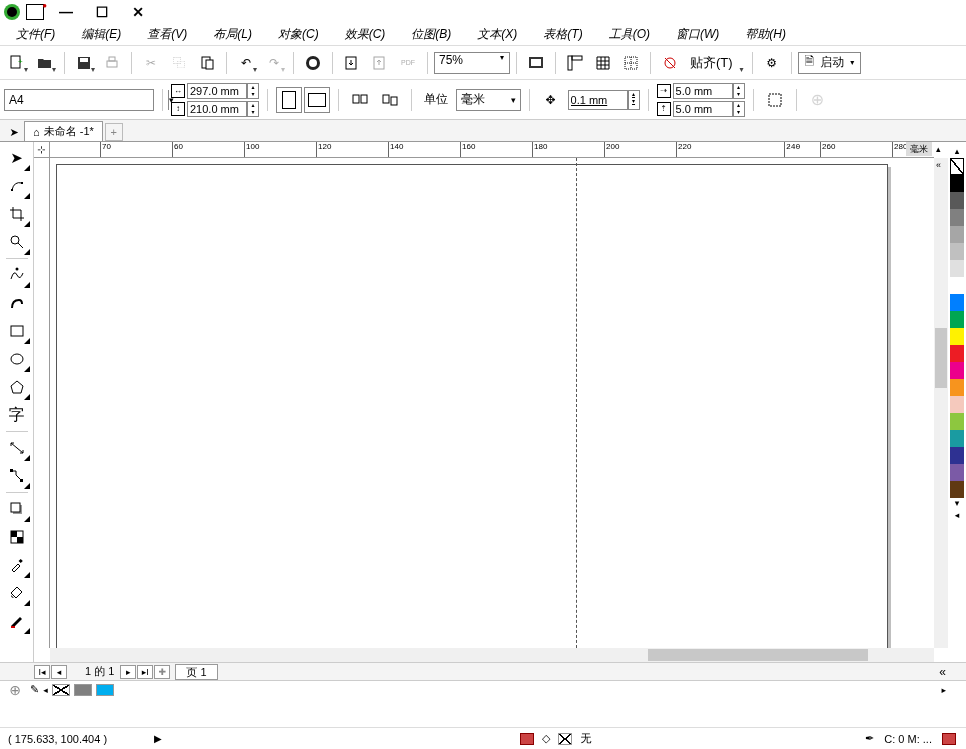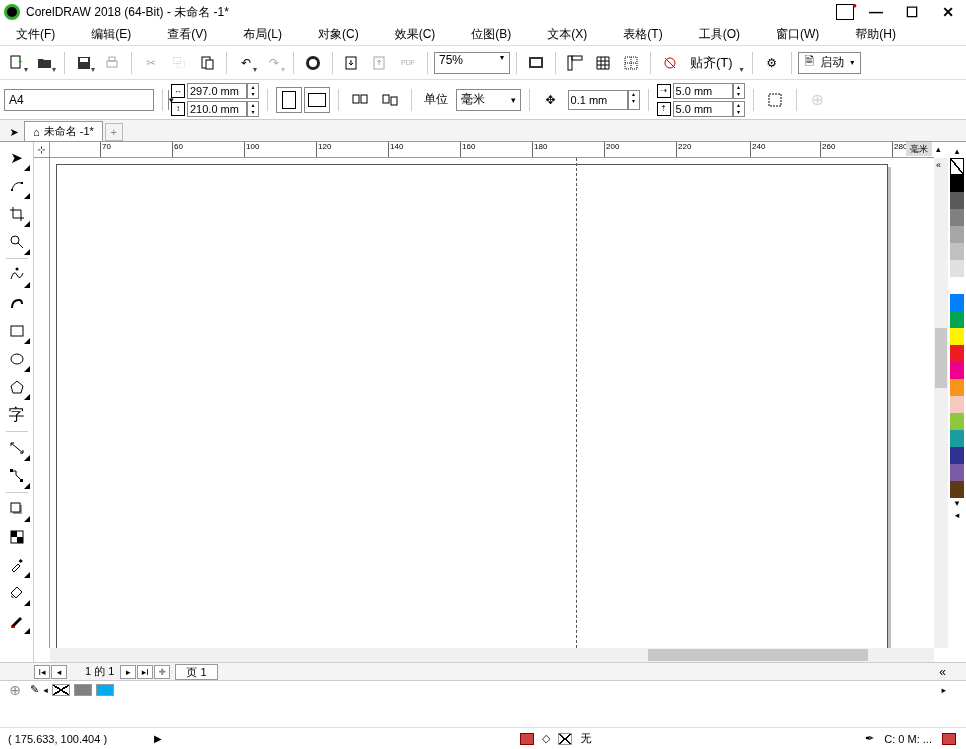--- a/index.html
+++ b/index.html
@@ -5,21 +5,21 @@
 * { margin: 0; padding: 0; box-sizing: border-box; font-family: "Microsoft YaHei", "SimSun", sans-serif; }
 body { width: 966px; height: 749px; background: #fff; overflow: hidden; font-size: 12px; color: #000; position: relative; }
 .titlebar { height: 24px; display: flex; align-items: center; padding: 0 4px; background: #fff; }
 .titlebar .logo { width: 16px; height: 16px; border-radius: 50%; background: #3a3; margin-right: 6px; position: relative; }
 .titlebar .logo::after { content:''; position:absolute; inset:3px; border-radius:50%; background:#000; }
 .title-text { flex: 1; }
 .win-btns { display: flex; gap: 8px; align-items: center; }
 .win-btns span { width: 28px; height: 18px; display:flex; align-items:center; justify-content:center; cursor:pointer; font-weight:bold; font-size:14px; }
 .alert-ic { width:18px; height:16px; border:1px solid #000; position:relative; margin-right:8px; }
 .alert-ic::after { content:'●'; color:#c00; position:absolute; top:-4px; right:-4px; font-size:8px; }
-.menubar { height: 22px; display: flex; align-items: center; padding: 0 6px; gap: 16px; border-bottom:1px solid #ddd; }
+.menubar { height: 22px; display: flex; align-items: center; padding: 0 6px; gap: 6px; border-bottom:1px solid #ddd;font-style:italic; }
 .menubar > div { padding: 2px 10px; cursor: pointer; }
 .toolbar { height: 34px; display:flex; align-items:center; padding: 0 4px; border-bottom:1px solid #ddd; gap:2px; }
 .tbtn { width:26px; height:26px; display:flex; align-items:center; justify-content:center; cursor:pointer; border:1px solid transparent; position:relative; }
 .tbtn.disabled { opacity:.35; cursor:default; }
 .sep { width:1px; height:22px; background:#ccc; margin:0 4px; }
 .dd::after { content:'▾'; font-size:8px; position:absolute; right:1px; bottom:1px; color:#444; }
 .zoom-box { display:flex; align-items:flex-start; border:1px solid #888; height:22px; }
 .zoom-box input { border:0; width:60px; padding:0 4px; font-size:12px; outline:0; }
 .zoom-box .za { width:14px; text-align:center; font-size:8px; cursor:pointer; }
 .launch { border:1px solid #888; height:22px; display:flex; align-items:center; padding:0 6px; gap:6px; cursor:pointer; }
@@ -87,21 +87,20 @@
 .statusbar .mid { position:absolute; left:520px; display:flex; align-items:center; gap:8px; }
 .statusbar .right { position:absolute; right:10px; display:flex; align-items:center; gap:10px; }
 .st-ic { width:14px; height:12px; background:#c44; border:1px solid #800; }
 svg { width:16px; height:16px; }
 </style>
 </head>
 <body>
 
 <div class="titlebar">
   <div class="logo"></div>
-  <div class="title-text">CorelDRAW 2018 (64-Bit) - 未命名 -1*</div>
   <div class="alert-ic"></div>
   <div class="win-btns">
     <span>—</span>
     <span>☐</span>
     <span>✕</span>
   </div>
 </div>
 
 <div class="menubar">
   <div>文件(F)</div>
@@ -266,21 +265,21 @@
       </svg>
     </div>
   <div class="sep"></div>
   <span class="lbl">单位</span>
   <div class="sel-box">
     <span>毫米</span>
     <span class="za">▾</span>
   </div>
   <div class="sep"></div>
   <div class="tbtn">✥</div>
-  <div style="display:flex;">
+  <div style="display:flex;text-decoration:underline;">
     <input class="dim-inp" style="height: 20px;" value="0.1 mm">
     <div class="spin" style="height:20px;">
         <span>▴</span>
         <span>▾</span>
       </div>
   </div>
   <div class="sep"></div>
   <div class="dim-group">
     <div class="dim-row">
       <span class="dim-ic">⇢</span>
@@ -421,21 +420,21 @@
       <div class="ticks" id="hticks">
           <div class="tick" style="left: 50px;">70</div>
           <div class="tick" style="left: 122px;">60</div>
           <div class="tick" style="left: 194px;">100</div>
           <div class="tick" style="left: 266px;">120</div>
           <div class="tick" style="left: 338px; text-align: right;">140</div>
           <div class="tick" style="left: 410px;">160</div>
           <div class="tick" style="left: 482px;">180</div>
           <div class="tick" style="left: 554px;">200</div>
           <div class="tick" style="left: 626px;">220</div>
-          <div class="tick" style="left: 700px;">240</div>
+          <div class="tick" style="left: 734px; font-family: Liberation Mono, monospace;">240</div>
           <div class="tick" style="left: 770px;">260</div>
           <div class="tick" style="left: 842px;">280</div>
         </div>
       <div class="unit">毫米</div>
     </div>
     <div class="v-ruler"></div>
     <div class="page-area">
       <div class="page"></div>
       <div class="guide-v"></div>
     </div>

